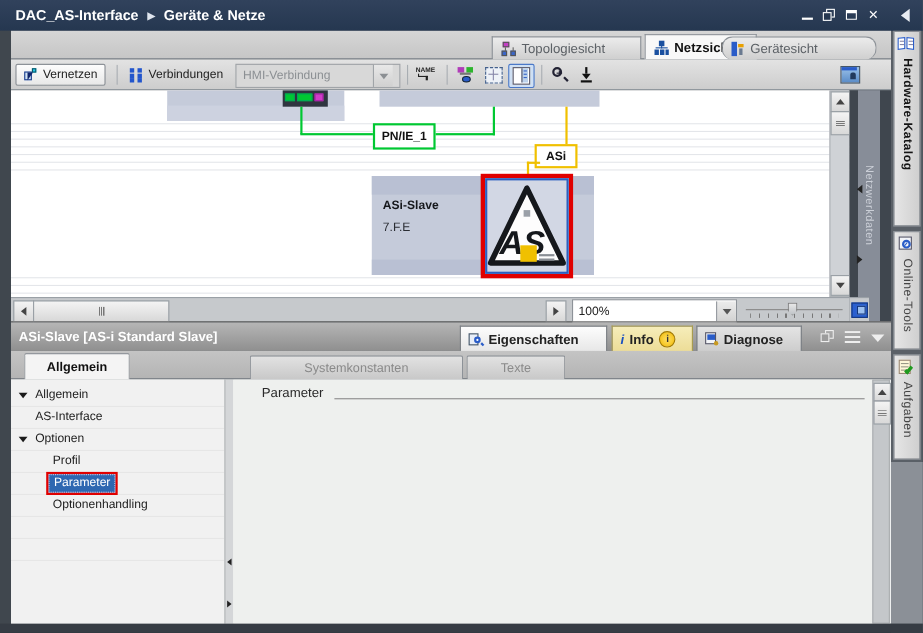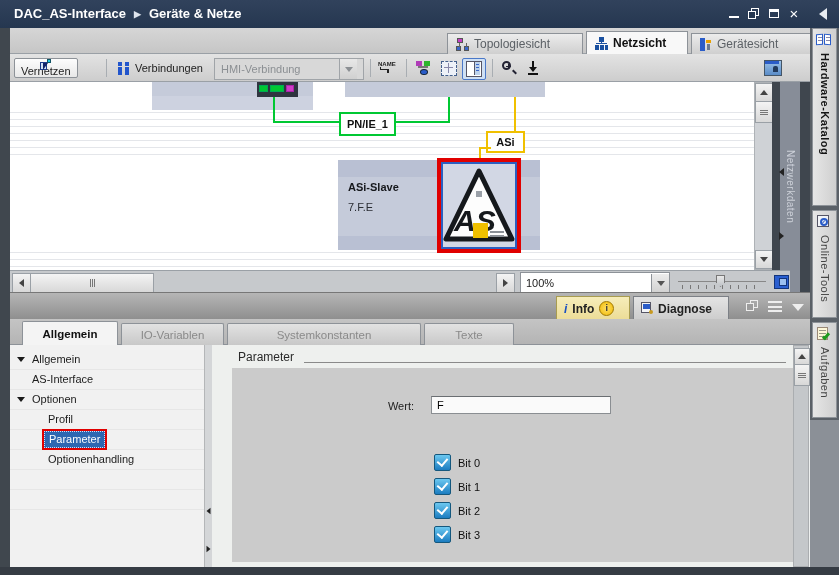--- a/index.html
+++ b/index.html
@@ -16,21 +16,21 @@
   .bar-ic{position:absolute;background:#fff;}
   
   .tabrow{left:10px;top:28px;width:800px;height:26px;background:linear-gradient(#d6d6d6,#c6c6c6);border-bottom:1px solid #9aa0a6;}
   .vtab{position:absolute;box-sizing:border-box;border:1px solid #8d9298;border-bottom:none;
         background:linear-gradient(#ececec,#cfcfcf);font-size:12px;color:#5c6166;
         display:flex;align-items:center;gap:5px;padding:0 8px;}
   .vtab.active{background:#f8f8f8;color:#111;font-weight:bold;}
   
   .toolbar{left:10px;top:54px;width:800px;height:28px;background:linear-gradient(#e3e3e3,#cdcdcd);border-bottom:1px solid #9aa0a6;}
   .tbtn{position:absolute;height:20px;top:4px;display:flex;align-items:center;gap:5px;font-size:11px;color:#222;padding:0 6px;box-sizing:border-box;}
-  .tbtn.raised{background:linear-gradient(#fdfdfd,#e8e8e8);border:1px solid #8d9298;border-radius:2px;flex-direction:column;}
+  .tbtn.raised{background:linear-gradient(#fdfdfd,#e8e8e8);border:1px solid #8d9298;border-radius:2px;}
   .tsep{position:absolute;top:5px;width:1px;height:18px;background:#a8adb2;}
   .ddl{position:absolute;top:4px;height:20px;background:#d8d8d8;border:1px solid #a0a4a8;color:#8b8f93;font-size:11px;display:flex;align-items:center;}
   .ddl .txt{padding:0 6px;width:112px;}
   .ddl .arr{width:17px;height:100%;border-left:1px solid #a0a4a8;background:linear-gradient(#e8e8e8,#d0d0d0);display:flex;align-items:center;justify-content:center;}
   .tri-d{width:0;height:0;border-left:4px solid transparent;border-right:4px solid transparent;border-top:5px solid #555;}
   .tri-u{width:0;height:0;border-left:4px solid transparent;border-right:4px solid transparent;border-bottom:5px solid #444;}
   .tri-l{width:0;height:0;border-top:4px solid transparent;border-bottom:4px solid transparent;border-right:5px solid #444;}
   .tri-r{width:0;height:0;border-top:4px solid transparent;border-bottom:4px solid transparent;border-left:5px solid #444;}
   .icbox{position:absolute;top:4px;width:22px;height:20px;display:flex;align-items:center;justify-content:center;}
   .icbox.sel{border:1px solid #4a78c8;background:#cfe0f4;border-radius:2px;}
@@ -122,21 +122,21 @@
       <span class="mini" style="width:13px;height:13px;">
         <span class="ab" style="left:4px;top:0;width:5px;height:5px;background:#1a50a0;"></span>
         <span class="ab" style="left:0;top:8px;width:4px;height:5px;background:#1a50a0;"></span>
         <span class="ab" style="left:5px;top:8px;width:4px;height:5px;background:#1a50a0;"></span>
         <span class="ab" style="left:10px;top:8px;width:3px;height:5px;background:#1a50a0;"></span>
         <span class="ab" style="left:1px;top:6px;width:11px;height:1px;background:#1a50a0;"></span>
         <span class="ab" style="left:6px;top:4px;width:1px;height:3px;background:#1a50a0;"></span>
       </span>
       <span>Netzsicht</span>
     </div>
-    <div class="vtab" style="left:681px;top:5px;width:141px;height:21px;">
+    <div class="vtab" style="left:646px;top:5px;width:141px;height:21px;border-radius:10px;">
       <span class="mini" style="width:12px;height:13px;">
         <span class="ab" style="left:0;top:0;width:5px;height:13px;background:#2a5cc8;"></span>
         <span class="ab" style="left:6px;top:2px;width:5px;height:3px;background:#e8a000;"></span>
         <span class="ab" style="left:7px;top:6px;width:3px;height:6px;background:#6a7a90;"></span>
       </span>
       <span>Gerätesicht</span>
     </div>
   </div>
 
   <div class="ab toolbar">
@@ -316,20 +316,29 @@
       <span class="ab" style="left:38px;top:2px;width:9px;height:12px;background:linear-gradient(#e8e8e8,#bfc3c7);border:1px solid #777;clip-path:polygon(0 0,100% 0,100% 60%,50% 100%,0 60%);"></span>
     </div>
   </div>
   <div class="ab" style="left:772px;top:270px;width:18px;height:22px;background:#c6c9cc;border-top:1px solid #9aa0a6;display:flex;align-items:center;justify-content:center;">
     <span class="mini" style="width:13px;height:12px;background:#2a5fd0;border:1px solid #13357c;">
       <span class="ab" style="left:4px;top:2px;width:8px;height:8px;background:#9cc0f0;border:1px solid #13357c;"></span>
     </span>
   </div>
 
   <div class="ab phead">
+    <div class="ptitle">ASi-Slave [AS-i Standard Slave]</div>
+    <div class="ptab" style="left:408px;top:3px;width:134px;height:24px;background:linear-gradient(#fdfdfd,#e6e6e6);">
+      <span class="mini" style="width:13px;height:13px;">
+        <span class="ab" style="left:0;top:1px;width:9px;height:11px;background:#e8eef8;border:1px solid #456;"></span>
+        <span class="ab" style="left:5px;top:4px;width:6px;height:6px;border:2px solid #2a5cc8;border-radius:50%;background:#fff;"></span>
+        <span class="ab" style="left:11px;top:10px;width:3px;height:2px;background:#2a5cc8;transform:rotate(45deg);"></span>
+      </span>
+      <span>Eigenschaften</span>
+    </div>
     <div class="ptab" style="left:546px;top:3px;width:74px;height:24px;background:linear-gradient(#f6edba,#ecdc96);border-color:#a89c50;">
       <span style="color:#1a50c0;font-weight:bold;font-style:italic;font-size:12px;">i</span>
       <span>Info</span>
       <span class="mini" style="width:13px;height:13px;border-radius:50%;background:radial-gradient(#ffe066,#f0b800);border:1px solid #a07800;text-align:center;line-height:13px;font-size:9px;font-weight:bold;color:#333;">i</span>
     </div>
     <div class="ptab" style="left:623px;top:3px;width:96px;height:24px;background:linear-gradient(#e4e4e4,#cccccc);">
       <span class="mini" style="width:12px;height:13px;">
         <span class="ab" style="left:0;top:0;width:10px;height:11px;background:#f2f4f8;border:1px solid #556;"></span>
         <span class="ab" style="left:2px;top:2px;width:7px;height:5px;background:#2a5cc8;"></span>
         <span class="ab" style="left:8px;top:8px;width:4px;height:4px;background:#c89a20;border-radius:50%;"></span>
@@ -341,23 +350,20 @@
       <span class="ab" style="left:0;top:3px;width:8px;height:8px;border:1px solid #eee;background:#9c9c9c;"></span>
     </div>
     <div class="ab" style="left:758px;top:8px;width:14px;height:11px;background:repeating-linear-gradient(#eee 0 2px,transparent 2px 4.5px);"></div>
     <div class="ab" style="left:782px;top:11px;width:0;height:0;border-left:6px solid transparent;border-right:6px solid transparent;border-top:7px solid #eee;"></div>
   </div>
 
   <div class="ab subrow">
     <div class="stab active" style="left:12px;top:2px;width:96px;height:24px;">
         <span>Allgemein</span>
       </div>
-    <div class="stab" style="left:111px;top:4px;width:103px;height:22px;">
-        <span>IO-Variablen</span>
-      </div>
     <div class="stab" style="left:217px;top:4px;width:194px;height:22px;">
         <span>Systemkonstanten</span>
       </div>
     <div class="stab" style="left:414px;top:4px;width:90px;height:22px;">
         <span>Texte</span>
       </div>
   </div>
 
   <div class="ab pbody">
 
@@ -387,40 +393,20 @@
     </div>
 
     <div class="ab" style="left:194px;top:0;width:8px;height:222px;background:#d4d6d8;border-left:1px solid #b4b6b8;">
       <span class="ab tri-l" style="left:1px;top:162px;border-right-color:#222;transform:scale(.8);"></span>
       <span class="ab tri-r" style="left:1px;top:200px;border-left-color:#222;transform:scale(.8);"></span>
     </div>
 
     <div class="pane">
       <div class="ab" style="left:26px;top:5px;font-size:12px;color:#2a2a2a;">Parameter</div>
       <div class="ab" style="left:92px;top:17px;width:482px;height:1px;background:#8a8a8a;"></div>
-      <div class="innerpanel">
-        <div class="ab" style="left:120px;top:32px;width:62px;text-align:right;font-size:11px;color:#222;">Wert:</div>
-        <input class="ab" style="left: 199px; top: 28px; width: 180px; height: 18px; border-width: 1px; border-style: solid; border-color: rgb(106, 110, 114) rgb(138, 142, 146) rgb(138, 142, 146); border-image: initial; background: rgb(250, 250, 250); font-size: 11px; font-family: &quot;Liberation Sans&quot;, sans-serif; padding: 0px 5px;" value="F">
-        <div class="bitrow" style="left:202px;top:86px;">
-          <span class="cbx"></span>
-            <span>Bit 0</span>
-        </div>
-        <div class="bitrow" style="left:202px;top:110px;">
-          <span class="cbx"></span>
-            <span>Bit 1</span>
-        </div>
-        <div class="bitrow" style="left:202px;top:134px;">
-          <span class="cbx"></span>
-            <span>Bit 2</span>
-        </div>
-        <div class="bitrow" style="left:202px;top:158px;">
-          <span class="cbx"></span>
-            <span>Bit 3</span>
-        </div>
-      </div>
     </div>
 
     <div class="ab" style="left:783px;top:0;width:16px;height:222px;background:#c4c7ca;border:1px solid #aaadb0;">
       <div class="sbtn" style="left:0;top:2px;width:14px;height:15px;">
           <span class="tri-u"></span>
         </div>
       <div class="sbtn" style="left:0;top:18px;width:14px;height:20px;">
           <span class="grip"></span>
         </div>
     </div>

